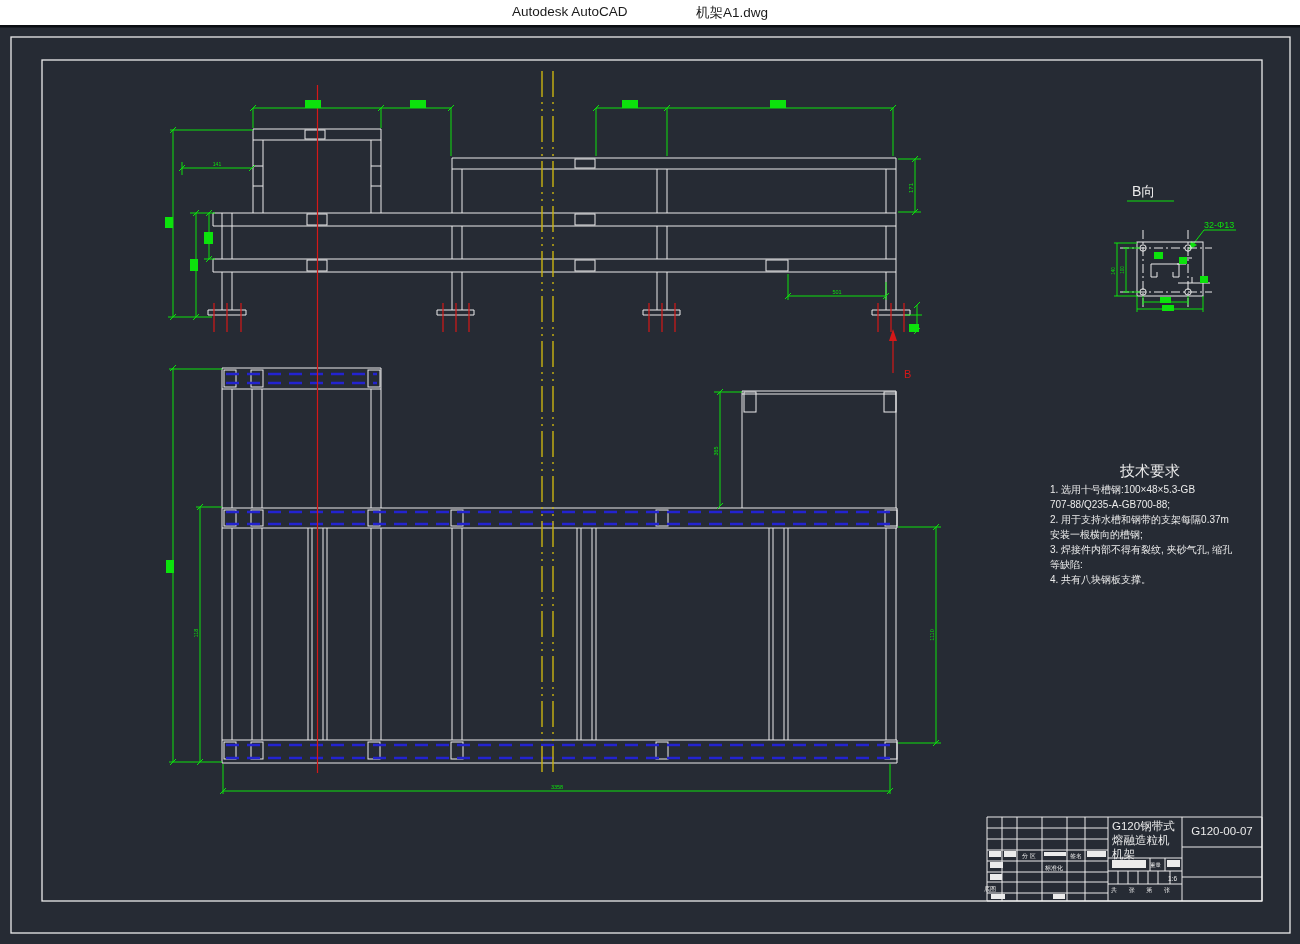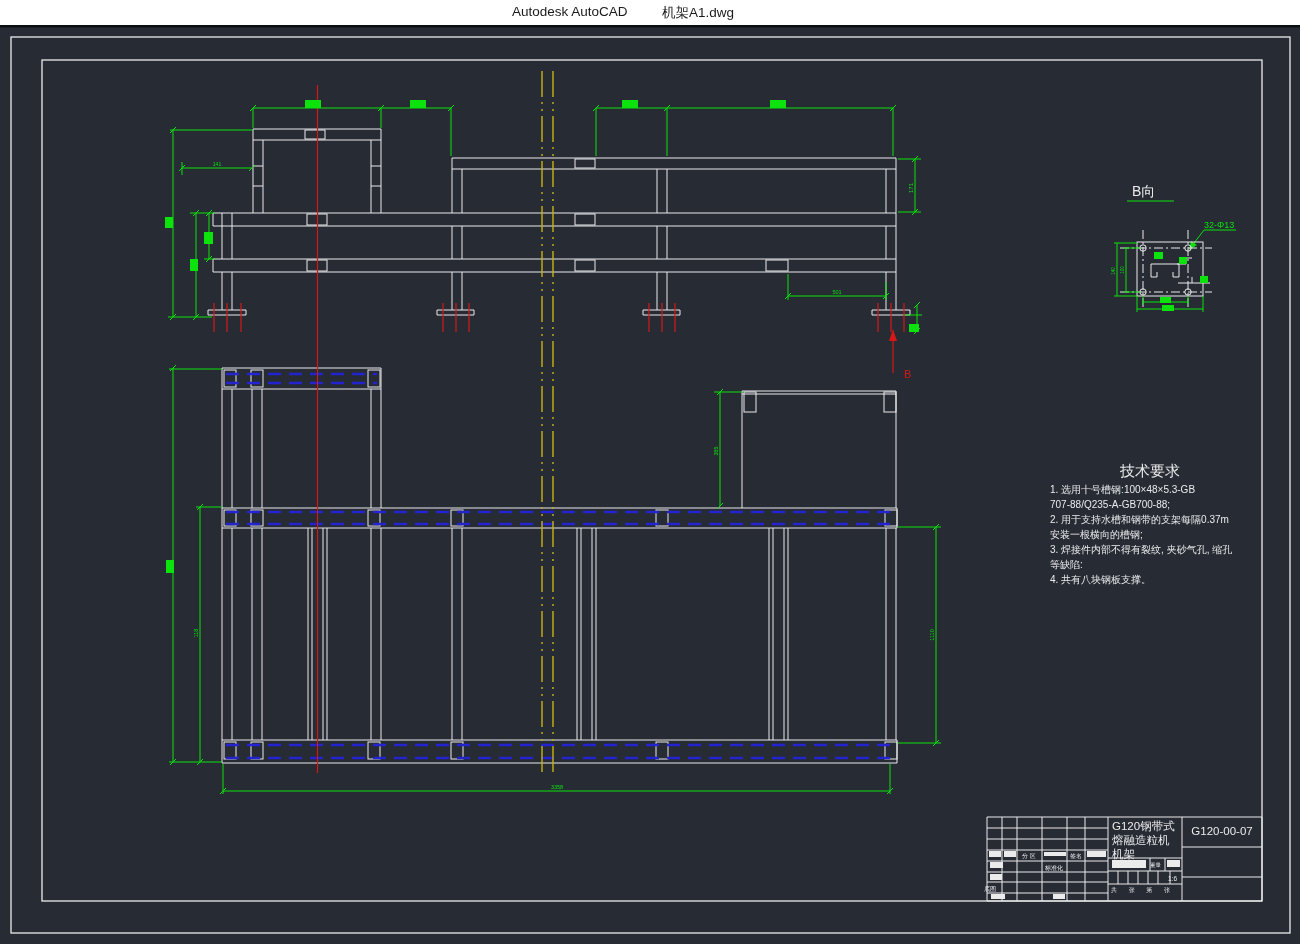--- a/index.html
+++ b/index.html
@@ -6,21 +6,21 @@
     --canvas:#262b34; --white:#ebebeb; --green:#0ce20c; --blue:#2323d0;
     --yellow:#c9b411; --red:#d41818; --titlebar_bg:#ffffff; --titlebar_text:#1a1a1a;
   }
   *{box-sizing:border-box}
   html,body{margin:0;padding:0;width:1300px;height:944px;overflow:hidden;
     background:var(--canvas);font-family:"Liberation Sans",sans-serif;}
   #stage{position:relative;width:1300px;height:944px;}
   #titlebar{position:absolute;left:0;top:0;width:1300px;height:25px;
     background:var(--titlebar_bg);color:var(--titlebar_text);font-size:13.5px;}
   #titlebar .t1{position:absolute;left:496px;top:4px;margin-left:16px;}
-  #titlebar .t2{position:absolute;left:662px;top:4px;}
+  #titlebar .t2{position:absolute;left:696px;top:4px;}
   svg{position:absolute;left:0;top:0;}
   svg text{font-family:"Liberation Sans",sans-serif;}
   .w{stroke:var(--white);stroke-width:1;fill:none}
   .w2{stroke:var(--white);stroke-width:1.3;fill:none}
   .g{stroke:var(--green);stroke-width:1;fill:none}
   .gf{fill:var(--green);stroke:none}
   .gt{fill:var(--green);stroke:none}
   .r{stroke:var(--red);stroke-width:1.2;fill:none}
   .b{stroke:var(--blue);stroke-width:2.3;fill:none}
   .y{stroke:var(--yellow);stroke-width:1.4;fill:none}

